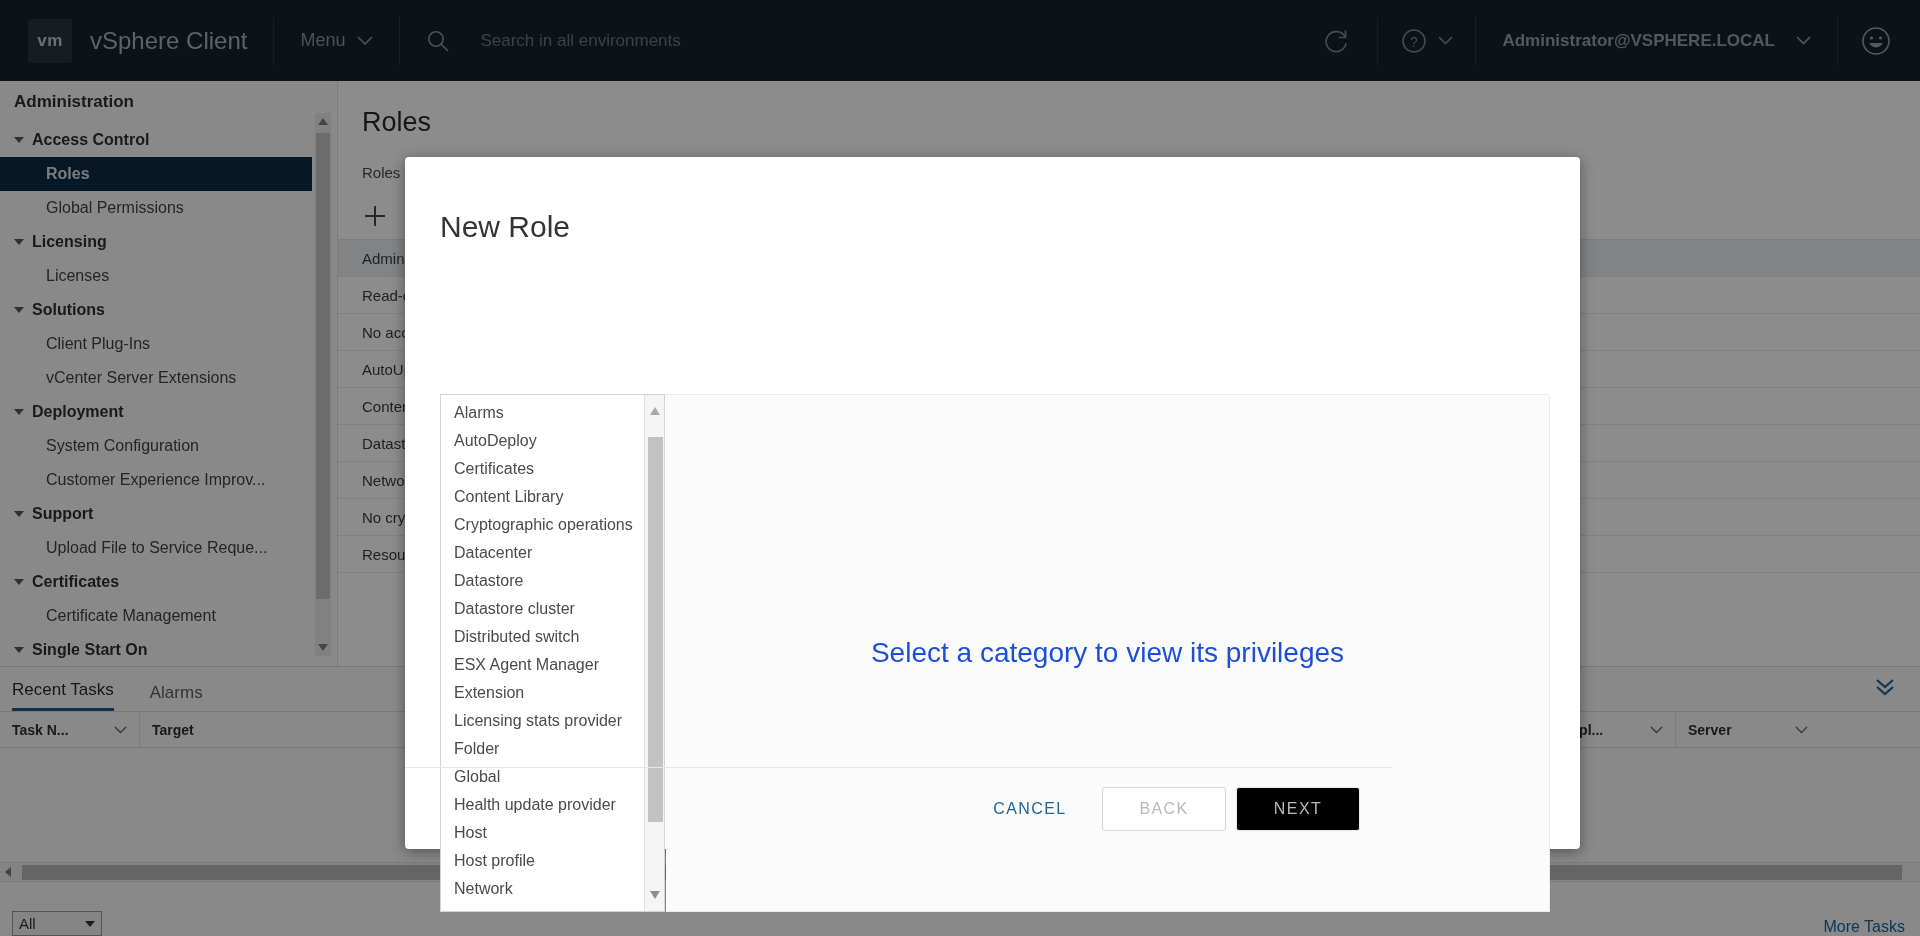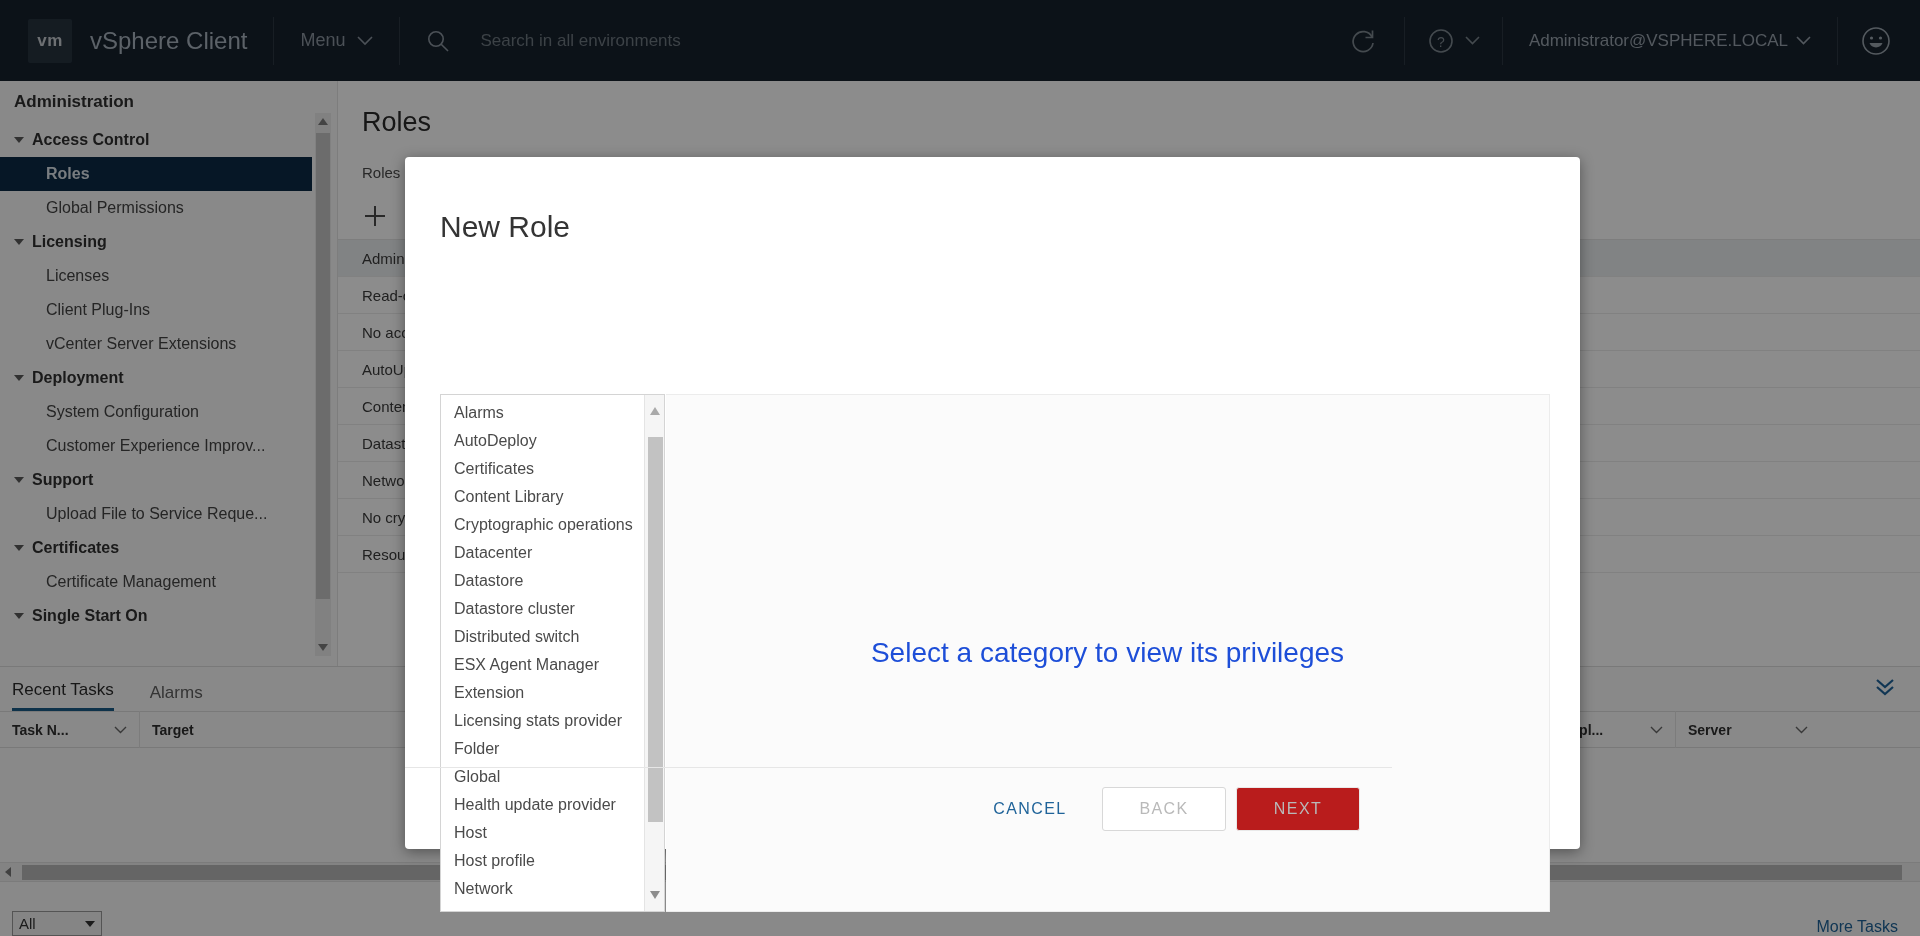--- a/index.html
+++ b/index.html
@@ -48,22 +48,23 @@
   .hdr-search {
     display: flex; align-items: center; gap: 30px; cursor: text;
   }
   .hdr-search .ph { color: #6e7880; font-size: 17px; }
   .hdr-spacer { flex: 1 1 auto; }
   .hdr-icon-btn {
     display: flex; align-items: center; justify-content: center;
     color: #7d878f; cursor: pointer;
   }
   .hdr-user {
-    color: #97a1ab; font-size: 17px; display: flex; align-items: center; gap: 8px;
-    cursor: pointer;
+    color: #97a1ab; font-size: 17px; display: flex; align-items: center; gap: 21px;
+    cursor: pointer;
+    font-weight: bold;
   }
   .hdr-avatar { color: #9aa4ad; display: flex; align-items: center; cursor: pointer; }
   .chev { display: inline-block; }
 
   
   .body-wrap {
     position: absolute; top: 81px; left: 0;
     width: 1920px; height: 585px;
     display: flex;
     background: #fff;
@@ -214,21 +215,21 @@
     border: 1px solid #9a9a9a; background: #f2f2f2;
     display: flex; align-items: center; justify-content: space-between;
     padding: 0 6px; font-size: 15px; color: #333; cursor: pointer;
   }
   .caret-sm {
     width: 0; height: 0;
     border-left: 5px solid transparent; border-right: 5px solid transparent;
     border-top: 6px solid #333;
   }
   .more-tasks {
-    margin-left: auto; margin-right: 22px;
+    margin-left: auto; margin-right: 15px;
     color: #1f6399; font-size: 16px; cursor: pointer;
   }
 
   
   .overlay {
     position: absolute; top: 0; left: 0;
     width: 1920px; height: 936px;
     background: rgba(0,0,0,0.45);
     z-index: 10;
   }
@@ -308,21 +309,21 @@
     display: flex; align-items: center; justify-content: center;
     font-size: 16px; letter-spacing: 1.4px;
     border-radius: 3px; cursor: pointer;
     font-family: "Liberation Sans", sans-serif;
   }
   .btn-link { color: #1f6399; background: transparent; border: none; }
   .btn-outline {
     color: #b9b9b9; background: #fff; border: 1px solid #d8d8d8;
   }
   .btn-flat {
-    color: #b9b9b9; background: #b91c1c; border: 1px solid #e9e9e9;
+    color: #b9b9b9; background: #000000; border: 1px solid #e9e9e9;
   }
 </style>
 </head>
 <body>
 
 <div id="app">
 
   <div class="header">
     <div class="hdr-logo-box">
       <span>vm</span>
@@ -389,20 +390,24 @@
       </div>
       <div class="sb-item sel">Roles</div>
       <div class="sb-item">Global Permissions</div>
 
       <div class="sb-group">
         <span class="caret-d"></span>
         <span>Licensing</span>
       </div>
       <div class="sb-item">Licenses</div>
 
+      <div class="sb-group">
+        <span class="caret-d"></span>
+        <span>Solutions</span>
+      </div>
       <div class="sb-item">Client Plug-Ins</div>
       <div class="sb-item">vCenter Server Extensions</div>
 
       <div class="sb-group">
         <span class="caret-d"></span>
         <span>Deployment</span>
       </div>
       <div class="sb-item">System Configuration</div>
       <div class="sb-item">Customer Experience Improv...</div>
 

